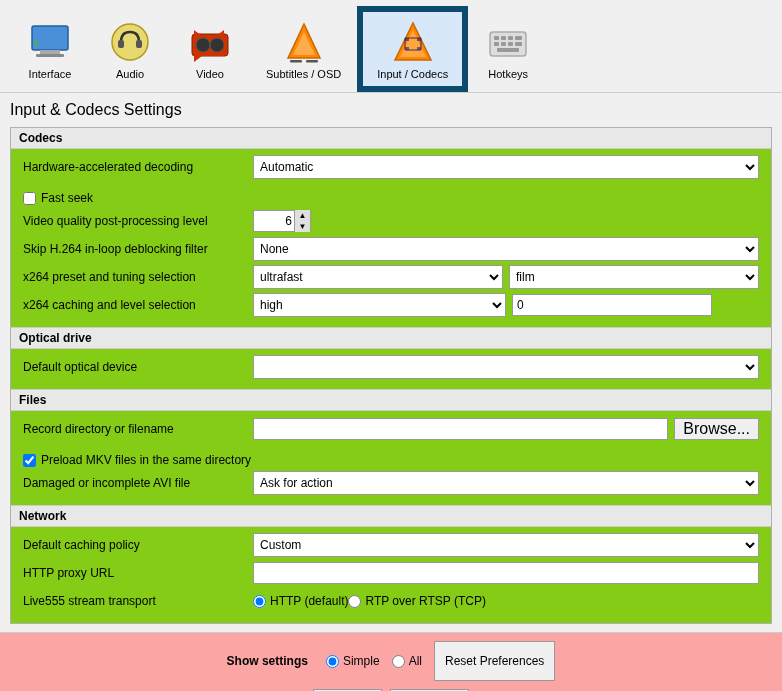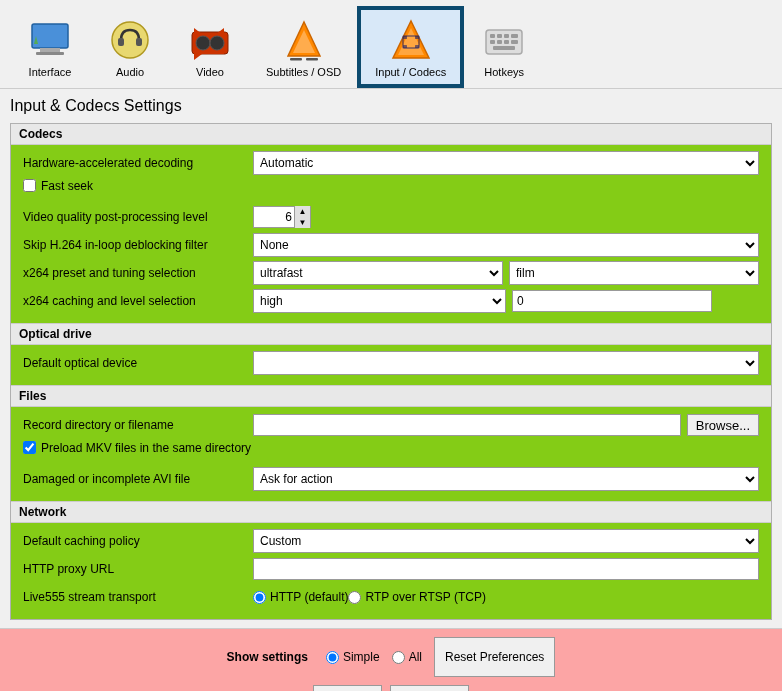--- a/index.html
+++ b/index.html
@@ -25,21 +25,21 @@
     .toolbar-item {
       display: flex;
       flex-direction: column;
       align-items: center;
       padding: 6px 14px 6px 14px;
       cursor: pointer;
       border: 2px solid transparent;
       min-width: 72px;
     }
     .toolbar-item.active {
-      border: 4px solid #0c4a6e;
+      border: 6px solid #0c4a6e;
       background: #d8e8f8;
     }
     .toolbar-item .icon-area {
       width: 48px;
       height: 48px;
       display: flex;
       align-items: center;
       justify-content: center;
       font-size: 32px;
     }
@@ -150,21 +150,21 @@
       border: none;
       background: #e0e0e0;
       border-left: 1px solid #999;
       cursor: pointer;
       padding: 0;
       line-height: 1;
     }
 
     .checkbox-row {
       display: flex;
-      align-items: flex-start;
+      align-items: flex-end;
       min-height: 22px;
       margin-bottom: 4px;
       gap: 5px;
     }
     .checkbox-row input[type="checkbox"] {
       margin: 0;
     }
     .checkbox-row label {
       font-size: 12px;
     }
@@ -176,21 +176,21 @@
     }
     .radio-group label {
       display: flex;
       align-items: center;
       gap: 4px;
       font-size: 12px;
     }
 
     .browse-btn {
       padding: 1px 8px;
-      font-size: 13px;
+      font-size: 16px;
       border: 1px solid #999;
       background: #f0f0f0;
       cursor: pointer;
       height: 22px;
       white-space: nowrap;
     }
 
     
     .footer {
       display: flex;

